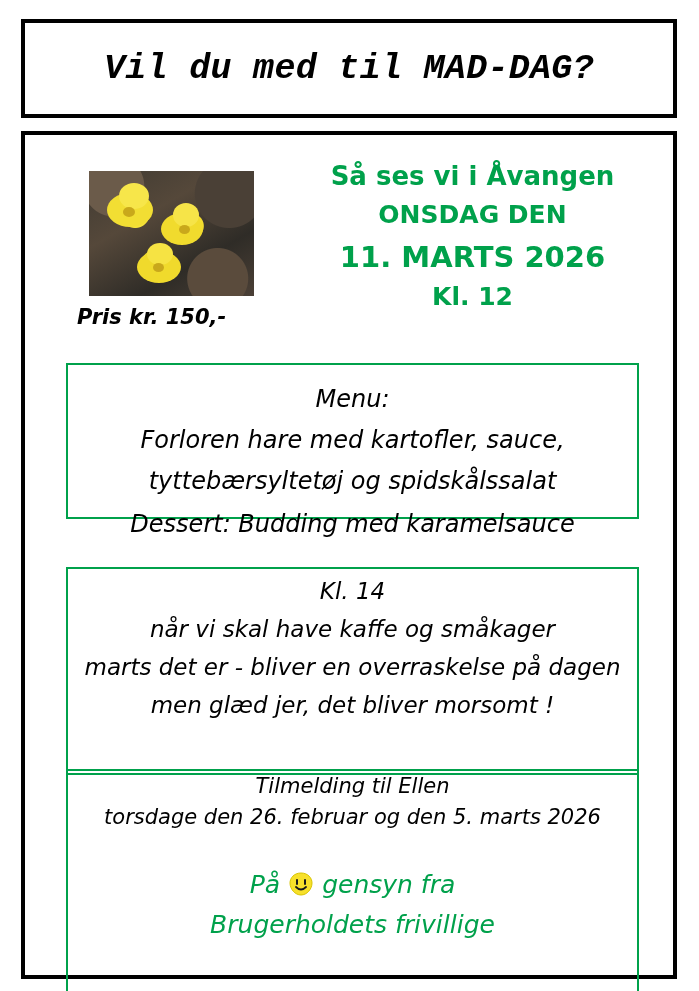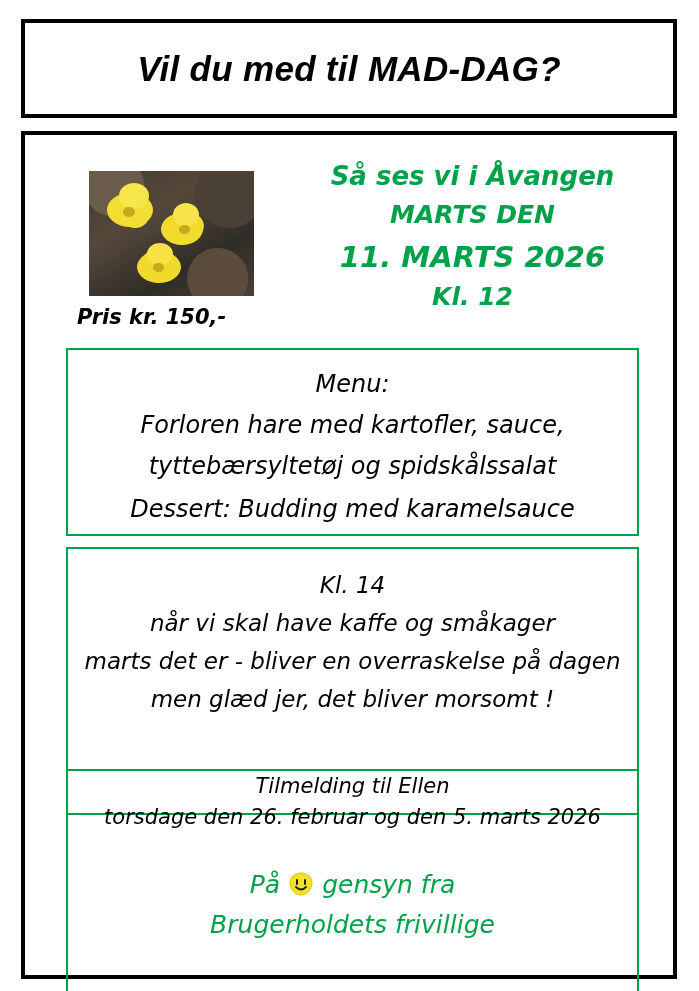--- a/index.html
+++ b/index.html
@@ -28,21 +28,21 @@
     top: 19px;
     width: 656px;
     height: 99px;
     border: 4px solid #000000;
     box-sizing: border-box;
     display: flex;
     align-items: center;
     justify-content: center;
   }
   .title-text {
-    font-family: Liberation Sans, sans-serif;
+    font-family: Liberation Mono, monospace;
     font-weight: bold;
     font-style: italic;
     font-size: 35px;
     letter-spacing: 0.3px;
     color: #000000;
     white-space: nowrap;
   }
 
   
   .main-box {
@@ -96,58 +96,57 @@
 
   .right-heading {
     position: absolute;
     left: 255px;
     top: 24px;
     width: 385px;
     text-align: center;
     color: #00a14b;
     font-family: "DejaVu Sans", sans-serif;
     font-weight: bold;
-    font-style: italic;
   }
   .right-heading .l1 { font-size: 26px; line-height: 34px; }
   .right-heading .l2 { font-size: 25px; line-height: 44px; }
   .right-heading .l3 { font-size: 29px; line-height: 40px; text-align: center; }
   .right-heading .l4 { font-size: 25px; line-height: 40px; }
 
   
   .section {
     position: absolute;
     left: 41px;
     width: 573px;
     border: 2px solid #00a14b;
     box-sizing: border-box;
     text-align: center;
     font-family: "DejaVu Sans", sans-serif;
     font-style: italic;
     color: #000000;
   }
   .section-menu {
-    top: 213px;
-    height: 188px;
+    top: 228px;
+    height: 156px;
     padding-top: 14px;
   }
   .section-menu .line {
     font-size: 24px;
     line-height: 41px;
   }
   .section-menu .dessert {
     font-size: 24px;
     line-height: 41px;
     margin-top: 2px;
   }
 
   .section-program {
-    top: 412px;
-    height: 268px;
-    padding-top: 17px;
+    top: 432px;
+    height: 208px;
+    padding-top: 3px;
   }
   .section-program .line {
     font-size: 23px;
     line-height: 38px;
   }
   .section-program .highlight {
     color: #00a14b;
   }
 
   .section-signup {
@@ -200,21 +199,21 @@
         <span class="petal" style="left:58px; top:72px; width:26px; height:22px; background:#f6e343;"></span>
         <span class="petal" style="left:34px; top:36px; width:12px; height:10px; background:#c9a81b;"></span>
         <span class="petal" style="left:90px; top:54px; width:11px; height:9px; background:#c9a81b;"></span>
         <span class="petal" style="left:64px; top:92px; width:11px; height:9px; background:#c9a81b;"></span>
       </div>
 
       <div class="price">Pris kr. 150,-</div>
 
       <div class="right-heading">
         <div class="l1">Så ses vi i Åvangen</div>
-        <div class="l2">MARTS DEN</div>
+        <div class="l2">ONSDAG DEN</div>
         <div class="l3">11. MARTS 2026</div>
         <div class="l4">Kl. 12</div>
       </div>
 
     </div>
 
     <div class="section section-menu">
       <div class="line">Menu:</div>
       <div class="line">Forloren hare med kartofler, sauce,</div>
       <div class="line">tyttebærsyltetøj og spidskålssalat</div>

